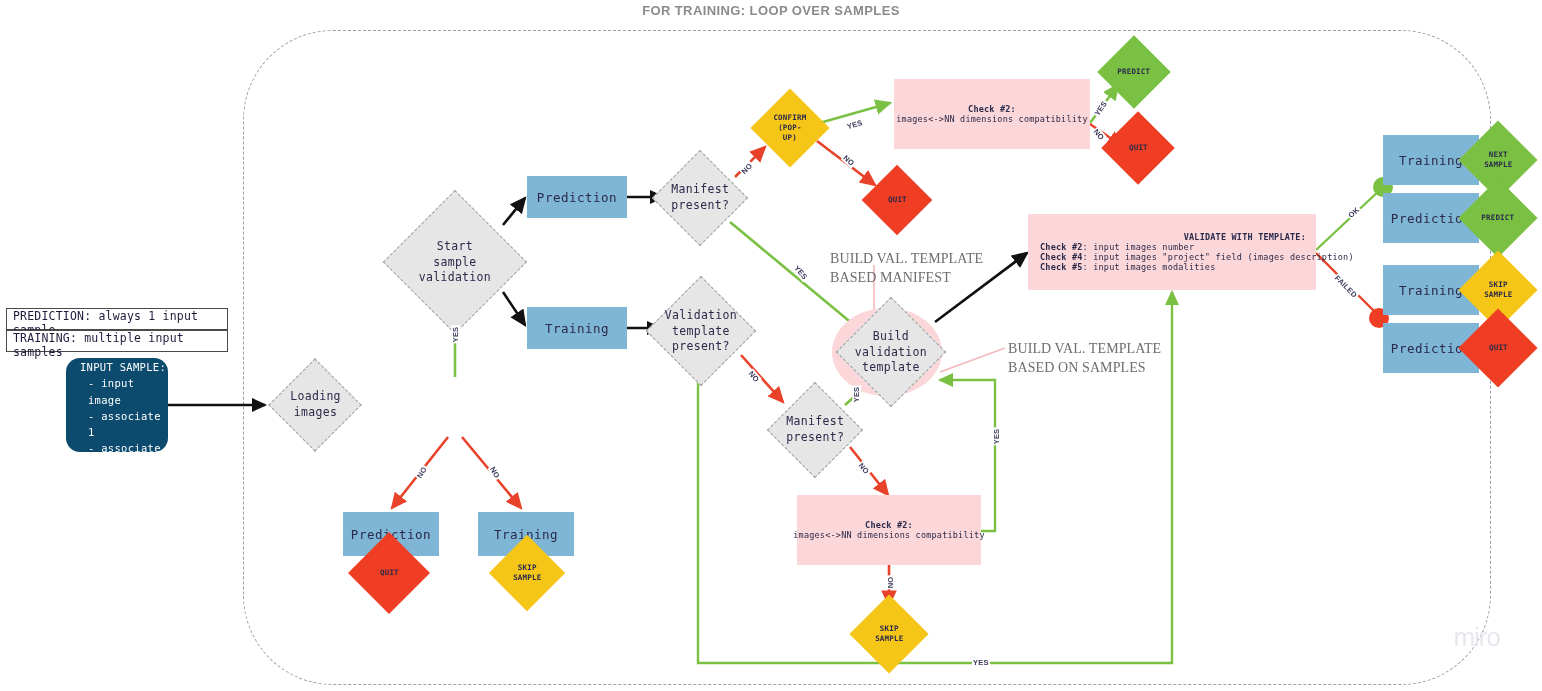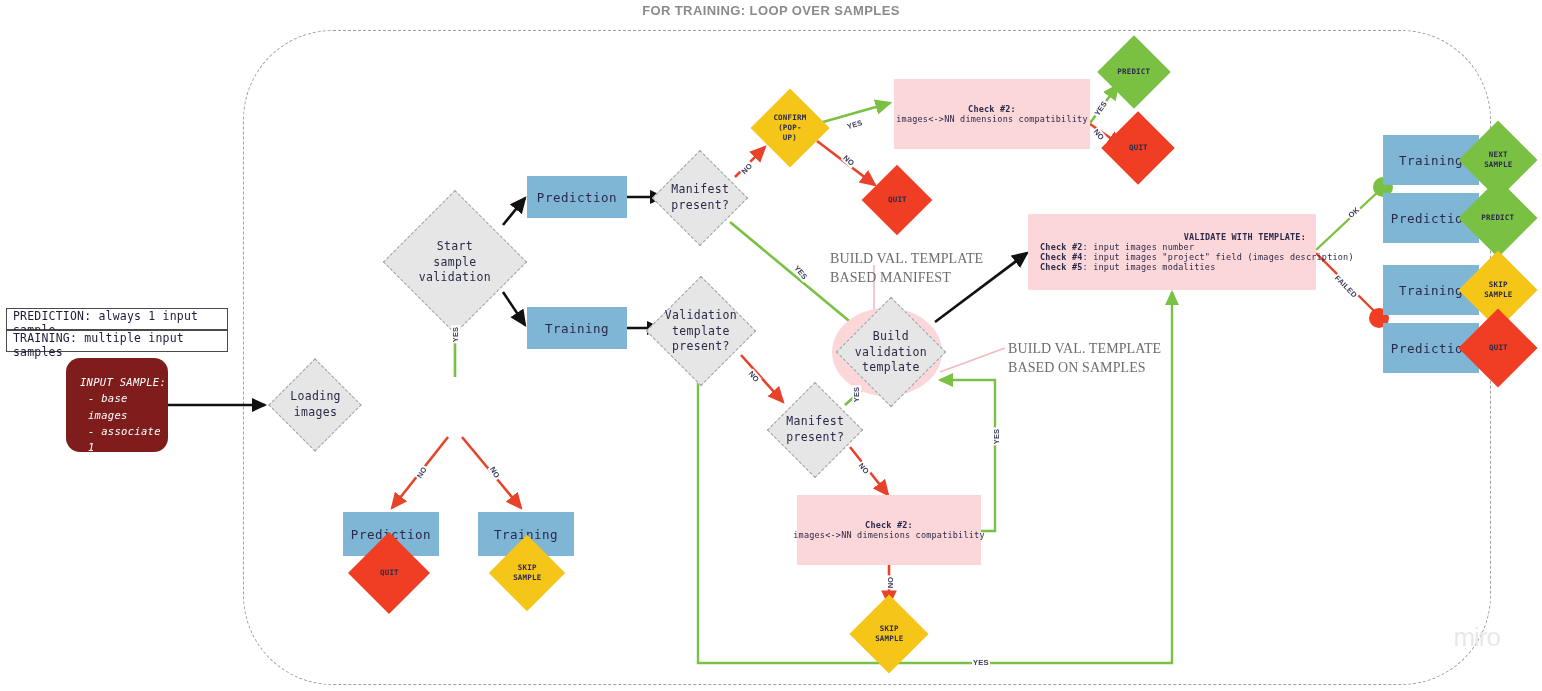--- a/index.html
+++ b/index.html
@@ -42,23 +42,23 @@
 
   .check{background:#fbd7d9;color:#2b2a4a;padding:6px 10px;}
   .check .ctitle{font-weight:bold;font-size:8.5px;letter-spacing:.2px;}
   .check .cline{font-size:8.5px;letter-spacing:.2px;white-space:nowrap;}
   .check b{font-weight:bold;}
 
   .legend{position:absolute;border:1.5px solid #4a4a4a;background:#fff;
           box-sizing:border-box;display:flex;align-items:flex-start;
           padding-left:6px;font-size:11.5px;color:#1c1b3a;letter-spacing:.2px;}
 
-  .input-sample{position:absolute;background:#7f1d1d;border-radius:14px;
-                color:#ffffff;box-sizing:border-box;padding:16px 0 8px 14px;
-                font-size:10.5px;line-height:1.55;letter-spacing:.3px;font-style:italic;}
+  .input-sample{position:absolute;background:#0c4a6e;border-radius:14px;
+                color:#ffffff;box-sizing:border-box;padding:1px 0 8px 14px;
+                font-size:10.5px;line-height:1.55;letter-spacing:.3px;}
 
   .pinknote{position:absolute;font-family:Liberation Serif, serif;
             font-size:14px;color:#6d6d6d;line-height:1.35;letter-spacing:.1px;
             white-space:nowrap;}
 
   .pinkblob{position:absolute;background:#fbd7d9;border-radius:50%;}
 
   .miro{position:absolute;right:42px;bottom:38px;
         font-family:"Liberation Sans",sans-serif;font-size:26px;
         color:#e7e7ee;letter-spacing:-1px;font-weight:500;}
@@ -143,21 +143,21 @@
   <div class="legend" style="left:6px;top:308px;width:222px;height:22px;">
     <span>PREDICTION: always 1 input sample</span>
   </div>
   <div class="legend" style="left:6px;top:330px;width:222px;height:22px;">
     <span>TRAINING: multiple input samples</span>
   </div>
 
   <div class="input-sample" style="left:66px;top:358px;width:102px;height:94px;">
     <div>INPUT SAMPLE:</div>
     <div style="padding-left:8px;">
-      <div>- base images</div>
+      <div>- input image</div>
       <div>- associate 1</div>
       <div>- associate 2</div>
       <div style="text-align:center;padding-right:14px;">...</div>
       <div>- associate n</div>
     </div>
   </div>
 
   <div class="node diamond" style="left:282px;top:372px;width:66px;height:66px;">
     <span><i style="font-style:normal">Loading</i><br><i style="font-style:normal">images</i></span>
   </div>

